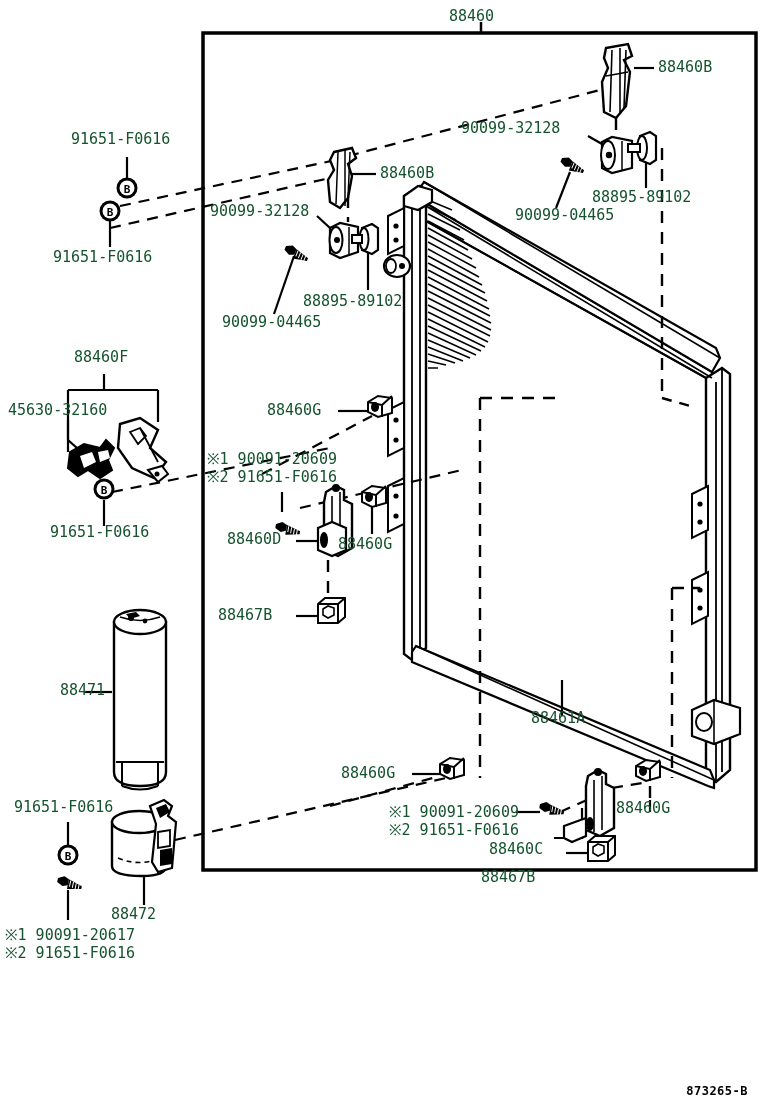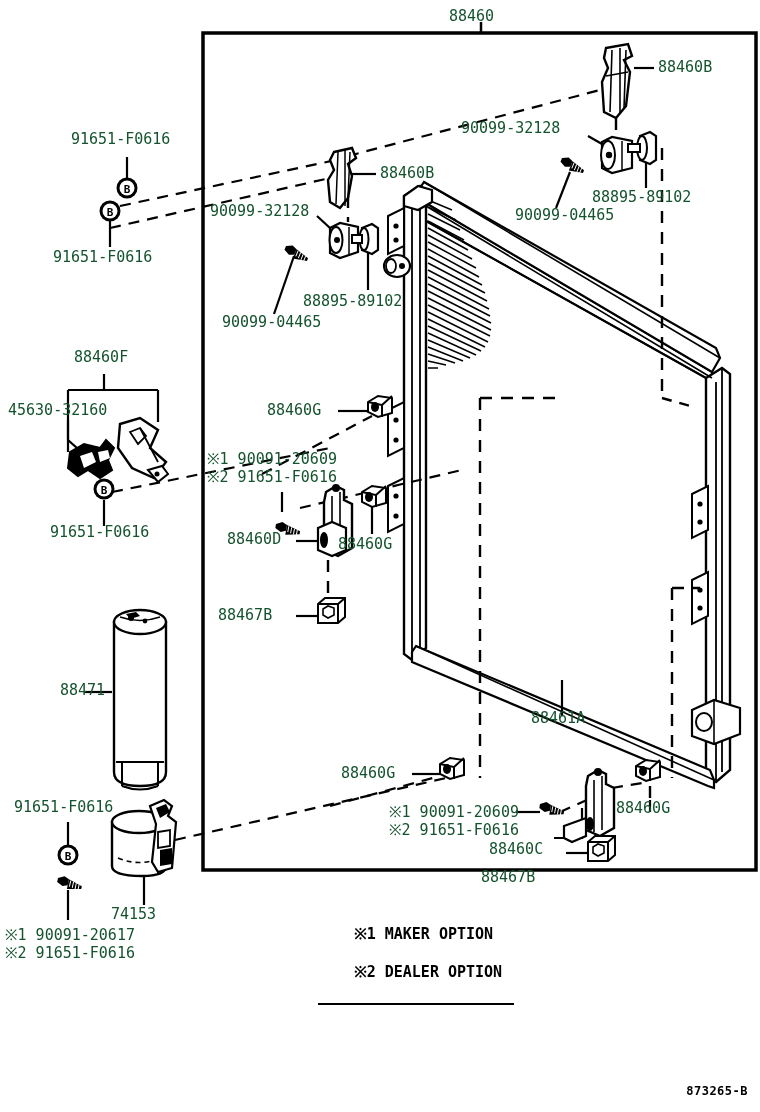--- a/index.html
+++ b/index.html
@@ -468,41 +468,36 @@
   <div class="lbl" style="left:227px; top:531px;">88460D</div>
 
   <div class="lbl" style="left:338px; top:536px;">88460G</div>
 
   <div class="lbl" style="left:218px; top:607px;">88467B</div>
 
   <div class="lbl" style="left:26px; top:682px;margin-left:34px;">88471</div>
 
   <div class="lbl" style="left:14px; top:799px;">91651-F0616</div>
 
-  <div class="lbl" style="left:111px; top:906px;">74153</div>
+  <div class="lbl" style="left:111px; top:906px;">88472</div>
 
   <div class="lbl two" style="left:5px; top:926px;">※1 90091-20617</div>
   <div class="lbl two" style="left:5px; top:944px;">※2 91651-F0616</div>
 
   <div class="lbl" style="left:531px; top:710px;text-align:right;">88461A</div>
 
   <div class="lbl" style="left:341px; top:765px;">88460G</div>
 
   <div class="lbl two" style="left:389px; top:803px;">※1 90091-20609</div>
   <div class="lbl two" style="left:389px; top:821px;">※2 91651-F0616</div>
 
   <div class="lbl" style="left:481px; top:841px;margin-left:8px;">88460C</div>
 
   <div class="lbl" style="left:616px; top:800px;">88460G</div>
 
   <div class="lbl" style="left:482px; top:844px; top:843px;"></div>
 
   <div class="lbl" style="left:481px; top:869px;">88467B</div>
 
-  <div class="legend">
-    <span><span>※1</span> <span>MAKER OPTION</span></span><br>
-    <span><span>※2</span> <span>DEALER OPTION</span></span>
-    <span class="rule"></span>
-  </div>
 
   <div class="dwg">873265-B</div>
 
 </div>
 
 </body></html>

